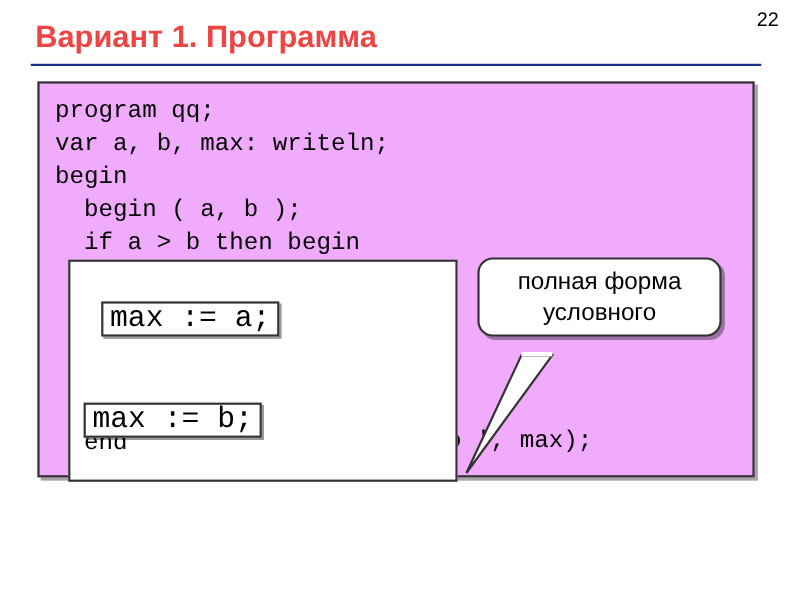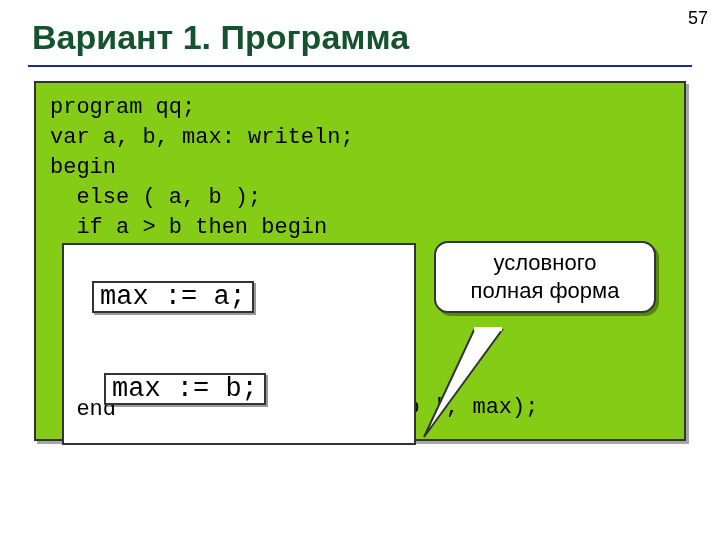--- a/index.html
+++ b/index.html
@@ -12,34 +12,34 @@
     position: relative;
   }
   .page-number {
     position: absolute;
     top: 8px;
     right: 12px;
     font-size: 18px;
     color: #000;
   }
   .title {
-    font-size: 34px;
+    font-size: 28px;
     font-weight: bold;
     padding: 18px 0 8px 32px;
-    color: #14532d;
+    color: #ef4444;
   }
   .title-underline {
     border-bottom: 2px solid #1b2f8a;
     margin: 0 28px 14px 28px;
   }
   .code-box {
     position: relative;
     margin: 0 34px;
     border: 2px solid #333;
-    background: #84cc16;
+    background: #f0abfc;
     box-shadow: 3px 3px 0 rgba(0,0,0,0.35);
     padding: 10px 14px 16px 14px;
     font-family: "Courier New", monospace;
     font-size: 22px;
     line-height: 30px;
     color: #000;
   }
   .white-overlay {
     position: absolute;
     background: #fff;
@@ -71,30 +71,30 @@
     line-height: 28px;
     text-align: center;
   }
   svg.tail {
     position: absolute;
   }
 </style>
 </head>
 <body>
 
-<div class="page-number">57</div>
+<div class="page-number">22</div>
 
 <div class="title">Вариант 1. Программа</div>
 <div class="title-underline"></div>
 
 <div class="code-box">
   <div>program qq;</div>
   <div>var a, b, max: writeln;</div>
   <div>begin</div>
-  <div style="white-space:pre">  else ( a, b );</div>
+  <div style="white-space:pre">  begin ( a, b );</div>
   <div style="white-space:pre"><span>  if a &gt; b then </span><span>begin</span></div>
   <div style="height:30px"></div>
   <div style="white-space:pre">  end</div>
   <div style="white-space:pre"><span>  else </span><span>begin</span></div>
   <div style="height:30px"></div>
   <div style="white-space:pre">  end;</div>
   <div style="white-space:pre">  writeln ('Наибольшее число ', max);</div>
 
   <div class="white-overlay" style="left:26px; top:160px; width:330px; height:186px;">
   </div>
@@ -102,25 +102,25 @@
   <div style="position:absolute; left:14px; top:160px; white-space:pre; font-family:'Courier New',monospace; font-size:22px; line-height:30px;">
     <div style="height:32px"></div>
     <div>  end</div>
     
     
     
   </div>
 
   <div class="small-box" style="left:56px; top:198px;">max := a;</div>
 
-  <div class="small-box" style="left:68px; top:290px;">max := b;</div>
+  <div class="small-box" style="left:40px; top:290px;">max := b;</div>
 
   <div class="callout" style="left:398px; top:158px; width:190px;">
+    <div>полная форма</div>
     <div>условного</div>
-    <div>полная форма</div>
   </div>
 
   <svg class="tail" style="left:380px; top:244px;" width="90" height="120">
     <polygon points="58,3 86,3 8,110" fill="#fff" stroke="#333" stroke-width="2"></polygon>
     <polygon points="60,3 84,3 72,3" fill="#fff"></polygon>
   </svg>
 
   <div style="position:absolute; left:438px; top:244px; width:28px; height:4px; background:#fff;"></div>
 </div>
 

